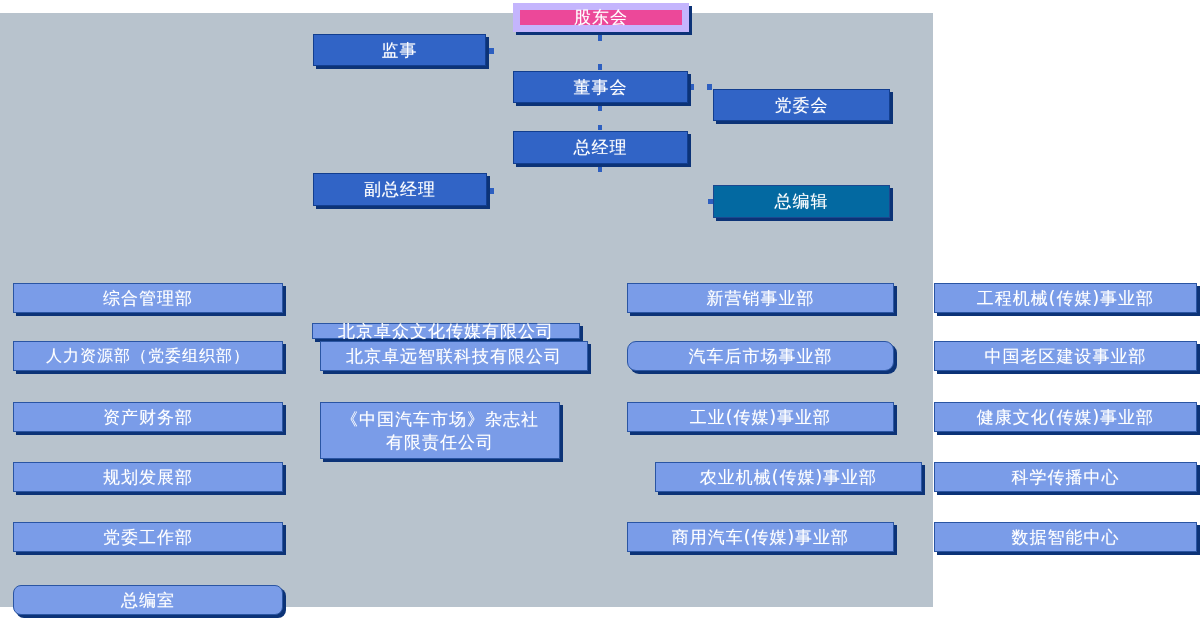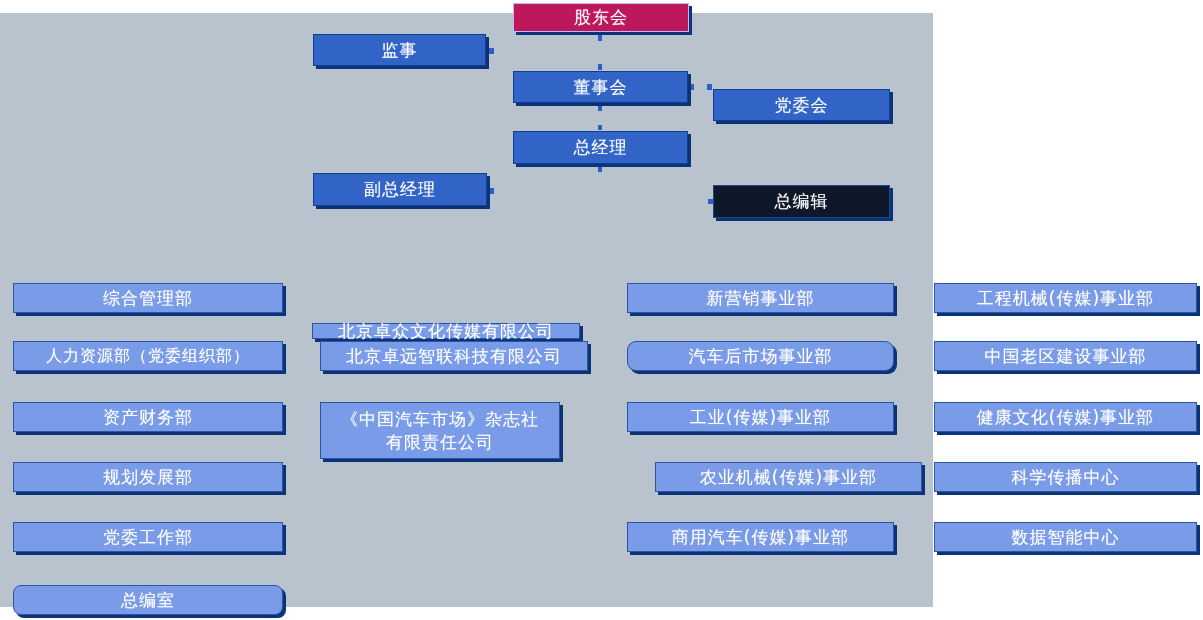--- a/index.html
+++ b/index.html
@@ -15,23 +15,23 @@
     background:#b8c3cd;
   }
   .node{
     position:absolute;box-sizing:border-box;
     display:flex;align-items:center;justify-content:center;
     color:#ffffff;font-size:17px;letter-spacing:1px;
     text-align:center;line-height:1.35;white-space:pre-line;
     box-shadow:3px 3px 0 #0c3377;
     text-shadow:0 0 1px rgba(255,255,255,0.45);
   }
-  .dark  {background:#be185d;border:1px solid #c4b5fd;}
+  .dark  {background:#ec4899;border:7px solid #c4b5fd;}
   .mid   {background:#3164c6;border:1px solid #123e8f;}
-  .editor{background:#0f172a;border:1px solid #1c478f;}
+  .editor{background:#0369a1;border:1px solid #1c478f;}
   .light {background:#7a9ce8;border:1px solid #2a55a3;}
   .stub{position:absolute;background:#2d5fc0;}
 </style>
 </head>
 <body>
 
 <div class="stage">
 
   <div class="panel"></div>
 

